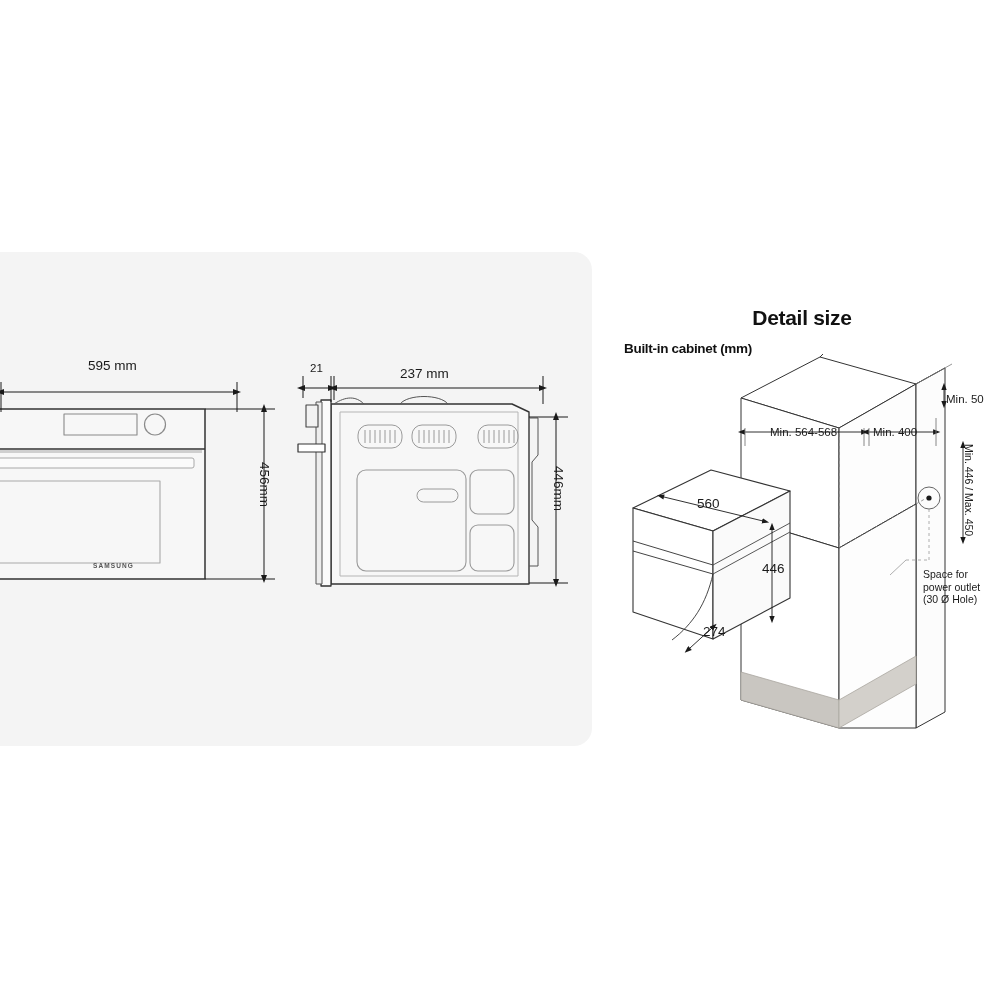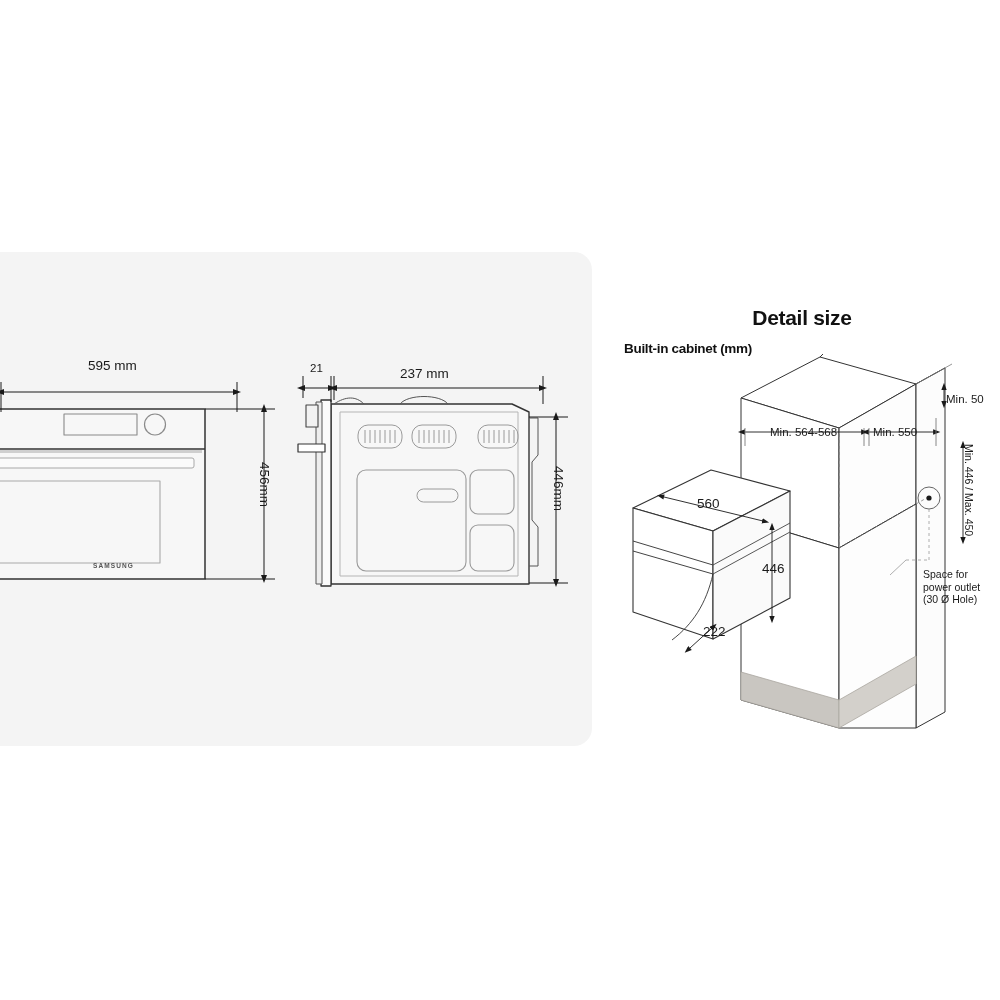--- a/index.html
+++ b/index.html
@@ -295,29 +295,29 @@
   <div class="dim" style="left:400px;top:366px;">237 mm</div>
 
   <div class="dim rot90" style="left:566px;top:466px;">446mm</div>
 
   <div class="ttl" id="detail-title">Detail size</div>
 
   <div class="ttl" id="builtin-label">Built-in cabinet (mm)</div>
 
   <div class="dim sm" style="left:770px;top:426px;">Min. 564-568</div>
 
-  <div class="dim sm" style="left:873px;top:426px;">Min. 550</div>
+  <div class="dim sm" style="left:873px;top:426px;">Min. 400</div>
 
   <div class="dim sm" style="left:946px;top:393px;">Min. 50</div>
 
   <div class="dim xs rot90" style="left:975px;top:444px;">Min. 446 / Max. 450</div>
 
   <div class="dim" style="left:697px;top:496px;">560</div>
 
   <div class="dim" style="left:762px;top:549px;margin-top:12px;">446</div>
 
-  <div class="dim" style="left:703px;top:624px;">222</div>
+  <div class="dim" style="left:703px;top:624px;">274</div>
 
   <div class="note" style="left:917px;top:568px;margin-left:6px;">Space for
 power outlet
 (30 Ø Hole)</div>
 
 </div>
 
 </body></html>

